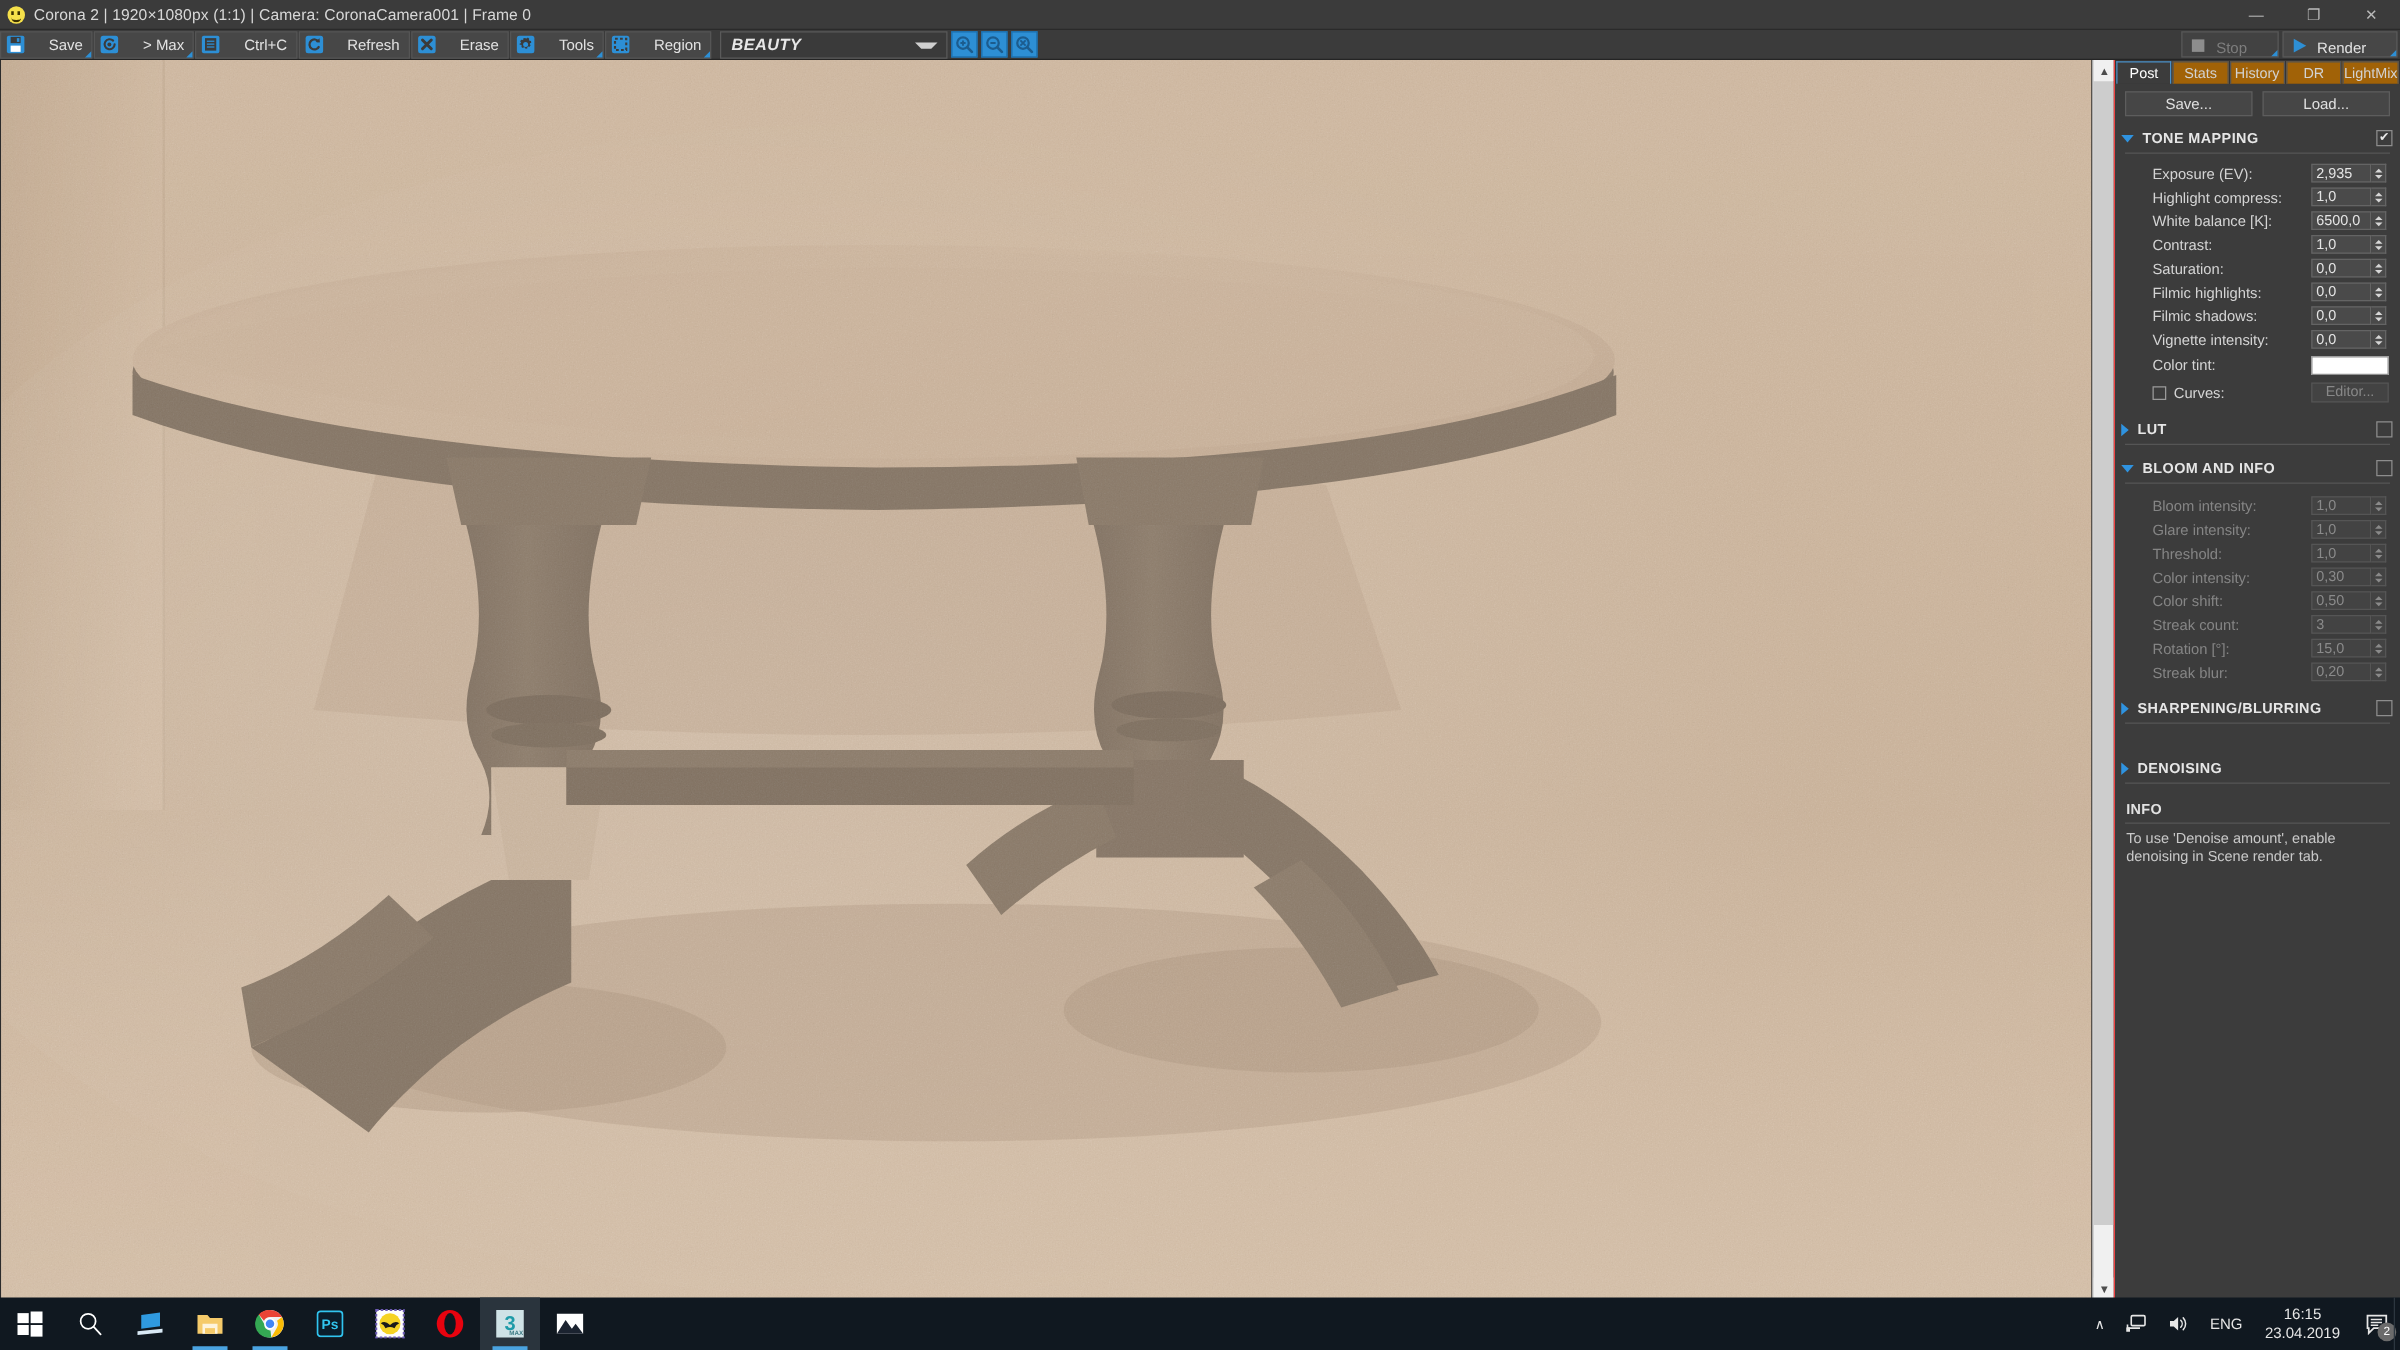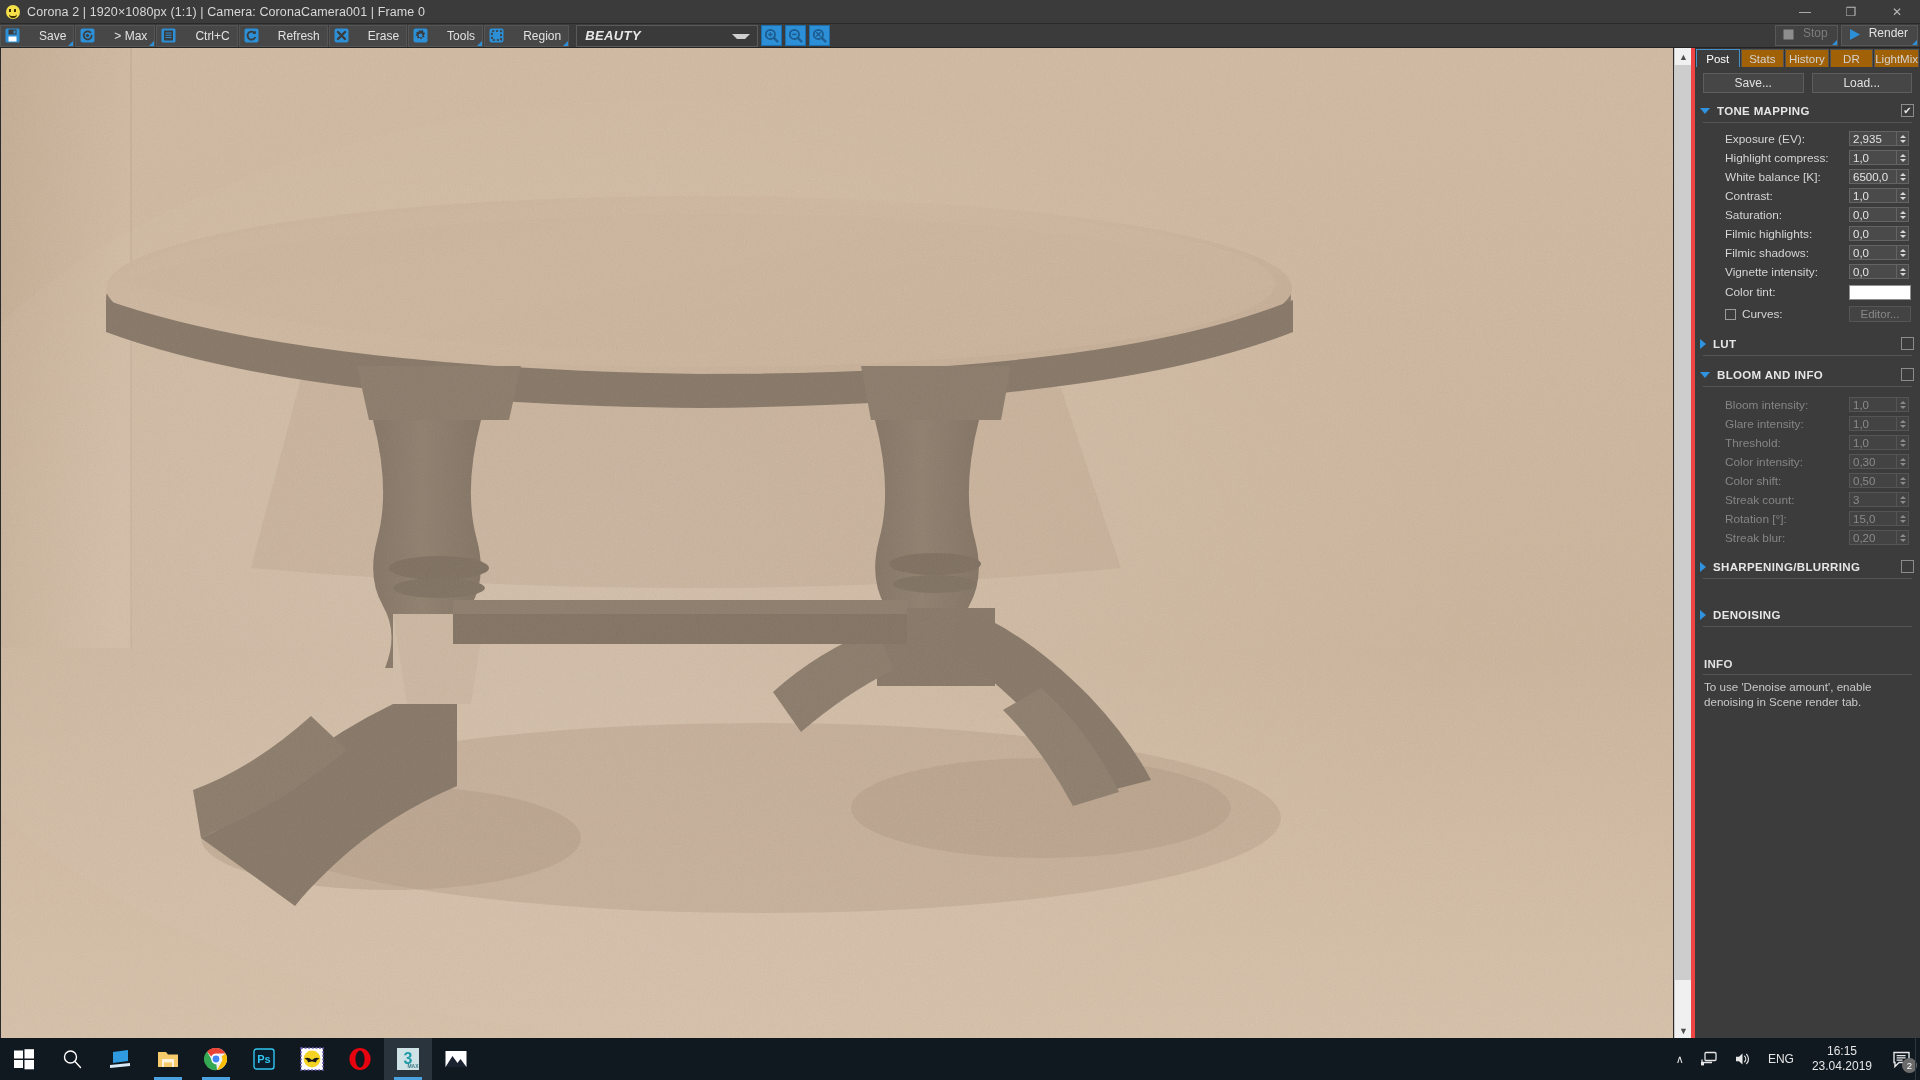--- a/index.html
+++ b/index.html
@@ -34,21 +34,21 @@
     width:182px; background:#3a3a3a; border:1px solid #5a5a5a; position:relative; }
   .beauty-wrap span { color:#e7e7e7; font-size:13px; font-style:italic; font-weight:bold;
     padding-left:8px; letter-spacing:.4px;}
   .beauty-arrow { position:absolute; right:7px; top:8px; width:0;height:0;
     border-left:5px solid transparent; border-right:5px solid transparent;
     border-top:5px solid #cfcfcf; }
   .zbtn { width:21px;height:21px; margin-left:3px; background:#2d8fd5; border:1px solid #1b6fae;
     display:flex; align-items:center; justify-content:center; }
 
   .tb-right { position:absolute; right:2px; top:1px; display:flex; gap:3px; }
-  .rbtn { height:21px; display:flex; align-items:flex-start; gap:6px; padding:0 9px 0 4px;
+  .rbtn { height:21px; display:flex; align-items:flex-end; gap:6px; padding:0 24px 0 4px;
     background:#474747; border:1px solid #585858; color:#e2e2e2; font-size:12px;
     position:relative; }
   .rbtn.dis { color:#7d7d7d; background:#424242; }
   .rbtn .corner { position:absolute; right:0; bottom:0; width:0;height:0;
     border-left:5px solid transparent; border-bottom:5px solid #2d8fd5; }
 
   
   .body { display:flex; height:1018px; }
 
   .viewport-area { position:relative; width:1691px; height:1018px; background:#2b2b2b; }
@@ -61,21 +61,21 @@
   .vscroll .thumb { position:absolute; left:0; top:17px; width:17px; height:915px;
     background:#cdcdcd; }
   .hscroll { position:absolute; left:0; bottom:0; width:1691px; height:17px; background:#f0f0f0;
     border-top:1px solid #c8c8c8; display:flex; align-items:center; }
   .hscroll .arrow { width:17px;height:17px; display:flex;align-items:center;justify-content:center;
     color:#4d4d4d; font-size:9px; }
   .hscroll .thumb { position:absolute; left:17px; top:0; width:1420px; height:16px;
     background:#cdcdcd; }
 
   
-  .panel { width:229px; height:1018px; background:#3c3c3c; border-left:4px solid #ef4444;
+  .panel { width:229px; height:1018px; background:#3c3c3c; border-left:1px solid #ef4444;
     position:relative; }
   .tabs { display:flex; height:19px; padding:1px 1px 0 1px; gap:1px; background:#343434; }
   .tab { flex:1; display:flex; align-items:center; justify-content:center; font-size:11.5px;
     color:#d2d2d2; background:#a16207; border:1px solid #545454; border-bottom:none; }
   .tab.active { background:#3c3c3c; border-color:#4a90c8; color:#ffffff; }
 
   .sl-row { display:flex; gap:8px; padding:6px 8px 3px 8px; }
   .sl-btn { flex:1; height:20px; background:#464646; border:1px solid #5d5d5d;
     color:#e0e0e0; font-size:12px; display:flex; align-items:center; justify-content:center; }
 
@@ -622,21 +622,21 @@
     </div>
 
     <div class="section" style="margin-top:26px">
       <div class="sec-head">
         <span class="sec-arrow-r"></span>
         <span class="sec-title">DENOISING</span>
       </div>
       <div class="sec-rule"></div>
     </div>
 
-    <div class="section" style="margin-top:25px">
+    <div class="section" style="margin-top:9px">
       <div class="info-head">INFO</div>
       <div class="sec-rule"></div>
       <div class="info-body">To use 'Denoise amount', enable denoising in Scene render tab.</div>
     </div>
   </div>
 </div>
 
 <div class="taskbar">
 
   <div class="tk">

